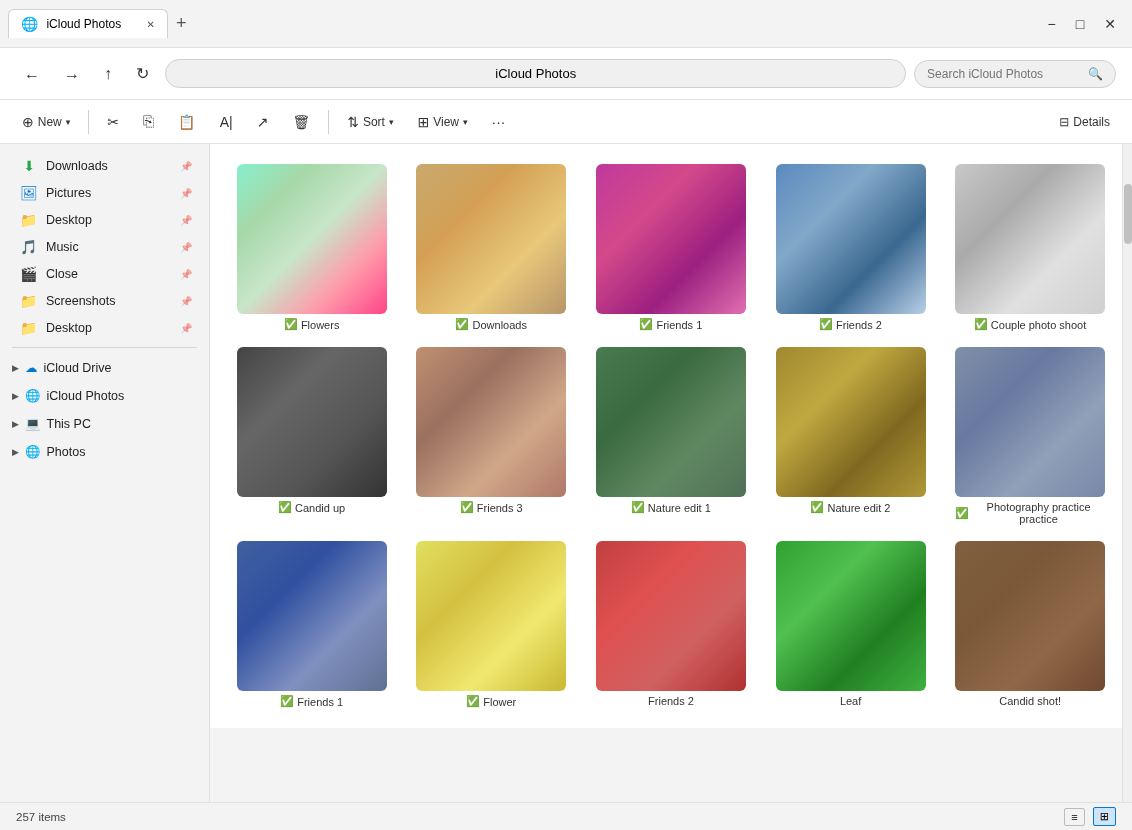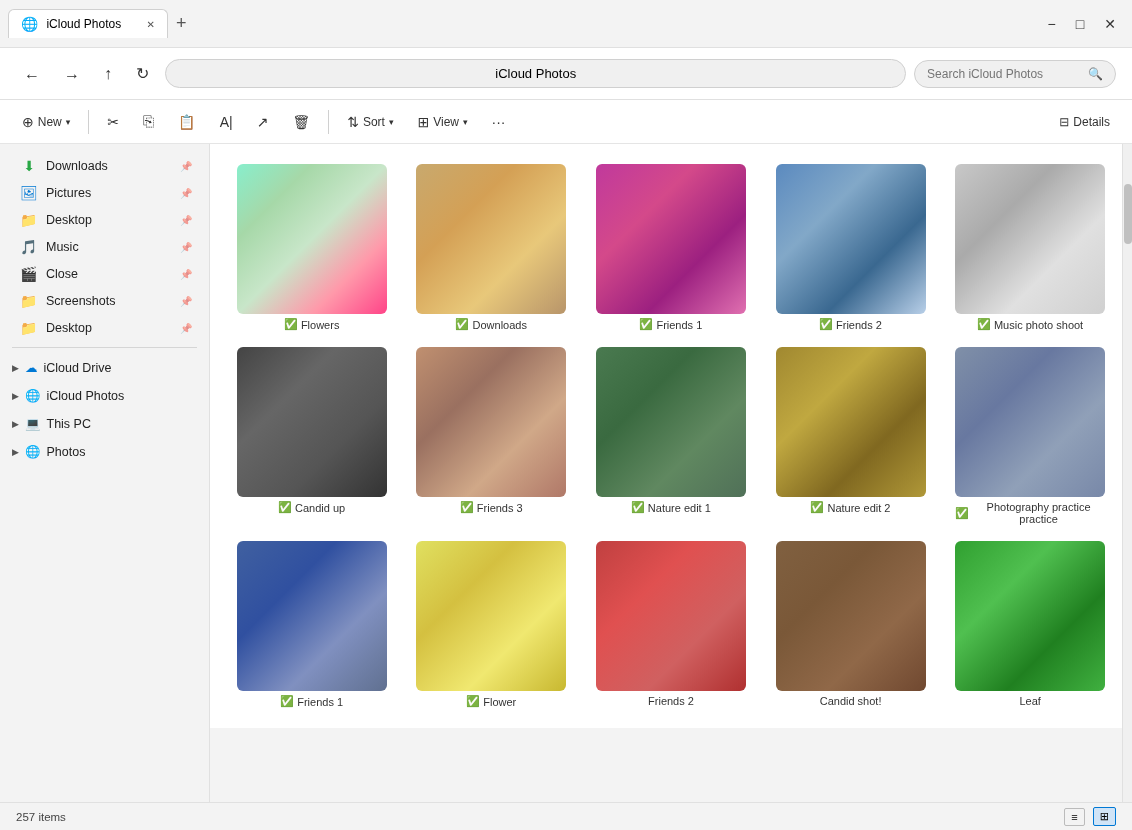--- a/index.html
+++ b/index.html
@@ -314,21 +314,21 @@
     <div class="photo-thumb thumb-friends2"></div>
     <div class="photo-label">
       <span class="sync-icon sync-ok">✅</span>
       <span>Friends 2</span>
     </div>
   </div>
           <div class="photo-item">
     <div class="photo-thumb thumb-couple"></div>
     <div class="photo-label">
       <span class="sync-icon sync-ok">✅</span>
-      <span>Music photo shoot</span>
+      <span>Couple photo shoot</span>
     </div>
   </div>
           <div class="photo-item">
     <div class="photo-thumb thumb-closeup"></div>
     <div class="photo-label">
       <span class="sync-icon sync-ok">✅</span>
       <span>Candid up</span>
     </div>
   </div>
           <div class="photo-item">
@@ -374,31 +374,31 @@
     </div>
   </div>
           <div class="photo-item">
     <div class="photo-thumb thumb-friends2b"></div>
     <div class="photo-label">
 
       <span>Friends 2</span>
     </div>
   </div>
           <div class="photo-item">
+    <div class="photo-thumb thumb-leaf"></div>
+    <div class="photo-label">
+
+      <span>Leaf</span>
+    </div>
+  </div>
+          <div class="photo-item">
     <div class="photo-thumb thumb-candid"></div>
     <div class="photo-label">
 
       <span>Candid shot!</span>
-    </div>
-  </div>
-          <div class="photo-item">
-    <div class="photo-thumb thumb-leaf"></div>
-    <div class="photo-label">
-
-      <span>Leaf</span>
     </div>
   </div>
         </div>
     </div>
 
     <div style="position:absolute;right:0;top:0;width:10px;height:100%;background:#f0f0f0;border-left:1px solid #e0e0e0;">
       <div style="width:8px;height:60px;background:#c0c0c0;border-radius:4px;margin:40px 1px 0;"></div>
     </div>
   </div>
 </div>

